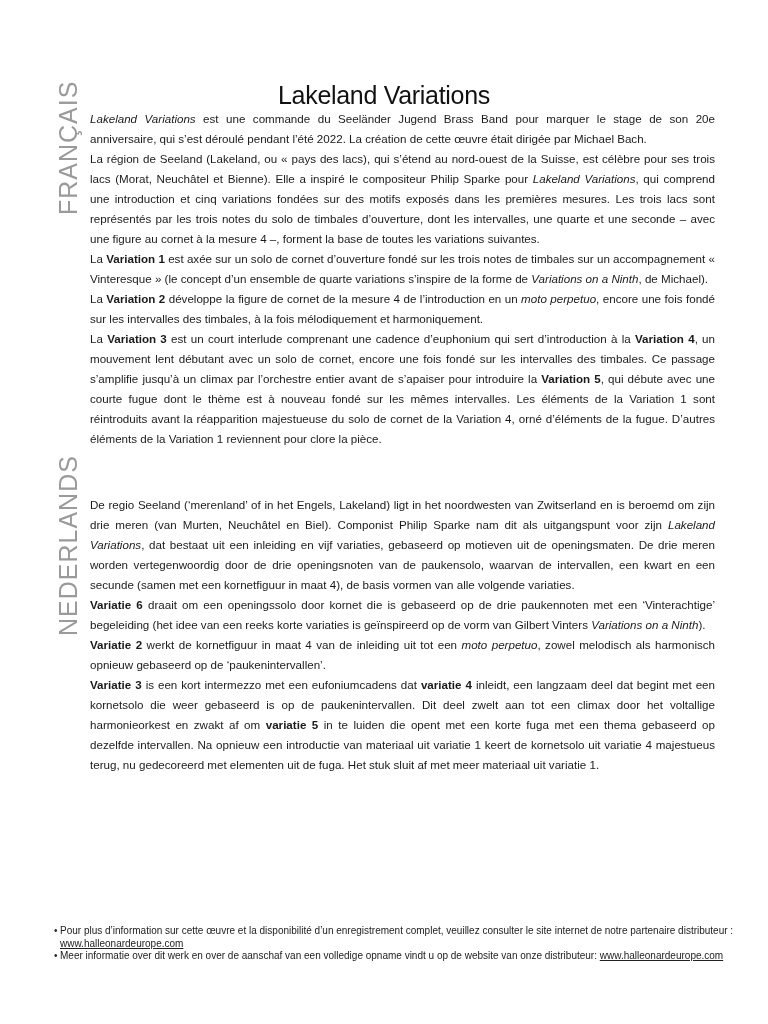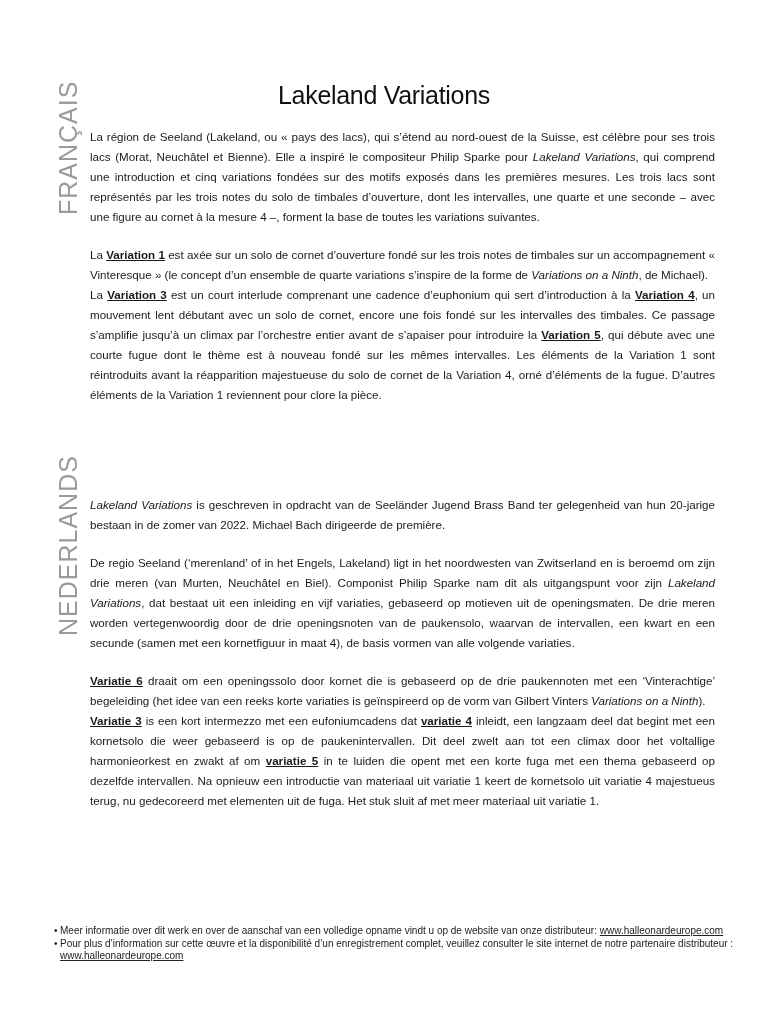--- a/index.html
+++ b/index.html
@@ -1,48 +1,50 @@
 <!DOCTYPE html>
 <html><head>
 <meta charset="utf-8">
 <style>
   html, body { margin:0; padding:0; background:#fff; }
   body { width:768px; height:1024px; position:relative; overflow:hidden; font-family:"Liberation Sans", sans-serif; color:#1a1a1a; }
   .title { position:absolute; top:64px; left:0; width:768px; text-align:center; font-size:25px; font-weight:normal; letter-spacing:-0.3px; color:#111; }
   .section { position:absolute; left:90px; width:625px; font-size:11.6px; line-height:20px; text-align:justify; }
   .section p { margin:0; }
-  .section .gap { margin-top:18px; }
+  .section .gap { }
   .fr { top:109px; }
   .nl { top:495px; }
   .side-label { position:absolute; font-size:25px; color:#9a9a9a; letter-spacing:1px; transform:rotate(-90deg); transform-origin:left top; white-space:nowrap; font-weight:normal; }
   .side-fr { left:54px; top:215px; }
   .side-nl { left:54px; top:636px; }
   i { font-style:italic; }
-  b { font-weight:bold;text-decoration:underline; }
+  b { font-weight:bold; }
   .footnotes { position:absolute; left:54px; top:925px; width:680px; font-size:10px; line-height:12.5px; color:#222; }
   .footnotes .fn { position:relative; padding-left:6px; }
   .footnotes .fn::before { content:"•"; position:absolute; left:0; }
   .footnotes a { color:#222; text-decoration:underline; }
 </style>
 </head>
 <body>
 
 <h1 class="title">Lakeland Variations</h1>
 
 <div class="side-label side-fr">FRANÇAIS</div>
 <div class="section fr">
+  <p><i>Lakeland Variations</i><span> est une commande du Seeländer Jugend Brass Band pour marquer le stage de son 20e anniversaire, qui s’est déroulé pendant l’été 2022. La création de cette œuvre était dirigée par Michael Bach.</span></p>
   <p class="gap"><span>La région de Seeland (Lakeland, ou « pays des lacs), qui s’étend au nord-ouest de la Suisse, est célèbre pour ses trois lacs (Morat, Neuchâtel et Bienne). Elle a inspiré le compositeur Philip Sparke pour </span><i>Lakeland Variations</i><span>, qui comprend une introduction et cinq variations fondées sur des motifs exposés dans les premières mesures. Les trois lacs sont représentés par les trois notes du solo de timbales d’ouverture, dont les intervalles, une quarte et une seconde – avec une figure au cornet à la mesure 4 –, forment la base de toutes les variations suivantes.</span></p>
   <p class="gap"><span>La </span><b>Variation 1</b><span> est axée sur un solo de cornet d’ouverture fondé sur les trois notes de timbales sur un accompagnement « Vinteresque » (le concept d’un ensemble de quarte variations s’inspire de la forme de </span><i>Variations on a Ninth</i><span>, de Michael).</span></p>
+  <p><span>La </span><b>Variation 2</b><span> développe la figure de cornet de la mesure 4 de l’introduction en un </span><i>moto perpetuo</i><span>, encore une fois fondé sur les intervalles des timbales, à la fois mélodiquement et harmoniquement.</span></p>
   <p><span>La </span><b>Variation 3</b><span> est un court interlude comprenant une cadence d’euphonium qui sert d’introduction à la </span><b>Variation 4</b><span>, un mouvement lent débutant avec un solo de cornet, encore une fois fondé sur les intervalles des timbales. Ce passage s’amplifie jusqu’à un climax par l’orchestre entier avant de s’apaiser pour introduire la </span><b>Variation 5</b><span>, qui débute avec une courte fugue dont le thème est à nouveau fondé sur les mêmes intervalles. Les éléments de la Variation 1 sont réintroduits avant la réapparition majestueuse du solo de cornet de la Variation 4, orné d’éléments de la fugue. D’autres éléments de la Variation 1 reviennent pour clore la pièce.</span></p>
 </div>
 
 <div class="side-label side-nl">NEDERLANDS</div>
 <div class="section nl">
-  <p><i>Lakeland Variations</i><span> is geschreven in opdracht van de Seeländer Jugend Brass Band ter gelegenheid van hun 20-jarige bestaan in de zomer van 2022. Michael Bach dirigeerde de première.</span></p>
   <p class="gap"><span>De regio Seeland (‘merenland’ of in het Engels, Lakeland) ligt in het noordwesten van Zwitserland en is beroemd om zijn drie meren (van Murten, Neuchâtel en Biel). Componist Philip Sparke nam dit als uitgangspunt voor zijn </span><i>Lakeland Variations</i><span>, dat bestaat uit een inleiding en vijf variaties, gebaseerd op motieven uit de openingsmaten. De drie meren worden vertegenwoordig door de drie openingsnoten van de paukensolo, waarvan de intervallen, een kwart en een secunde (samen met een kornetfiguur in maat 4), de basis vormen van alle volgende variaties.</span></p>
   <p class="gap"><b>Variatie 6</b><span> draait om een openingssolo door kornet die is gebaseerd op de drie paukennoten met een ‘Vinterachtige’ begeleiding (het idee van een reeks korte variaties is geïnspireerd op de vorm van Gilbert Vinters </span><i>Variations on a Ninth</i><span>).</span></p>
+  <p><b>Variatie 2</b><span> werkt de kornetfiguur in maat 4 van de inleiding uit tot een </span><i>moto perpetuo</i><span>, zowel melodisch als harmonisch opnieuw gebaseerd op de ‘paukenintervallen’.</span></p>
   <p><b>Variatie 3</b><span> is een kort intermezzo met een eufoniumcadens dat </span><b>variatie 4</b><span> inleidt, een langzaam deel dat begint met een kornetsolo die weer gebaseerd is op de paukenintervallen. Dit deel zwelt aan tot een climax door het voltallige harmonieorkest en zwakt af om </span><b>variatie 5</b><span> in te luiden die opent met een korte fuga met een thema gebaseerd op dezelfde intervallen. Na opnieuw een introductie van materiaal uit variatie 1 keert de kornetsolo uit variatie 4 majestueus terug, nu gedecoreerd met elementen uit de fuga. Het stuk sluit af met meer materiaal uit variatie 1.</span></p>
 </div>
 
 <div class="footnotes">
+  <div class="fn"><span>Pour plus d’information sur cette œuvre et la disponibilité d’un enregistrement complet, veuillez consulter le site internet de notre partenaire distributeur : </span><a>www.halleonardeurope.com</a></div>
   <div class="fn"><span>Meer informatie over dit werk en over de aanschaf van een volledige opname vindt u op de website van onze distributeur: </span><a>www.halleonardeurope.com</a></div>
-  <div class="fn"><span>Pour plus d’information sur cette œuvre et la disponibilité d’un enregistrement complet, veuillez consulter le site internet de notre partenaire distributeur : </span><a>www.halleonardeurope.com</a></div>
 </div>
 
 </body></html>

